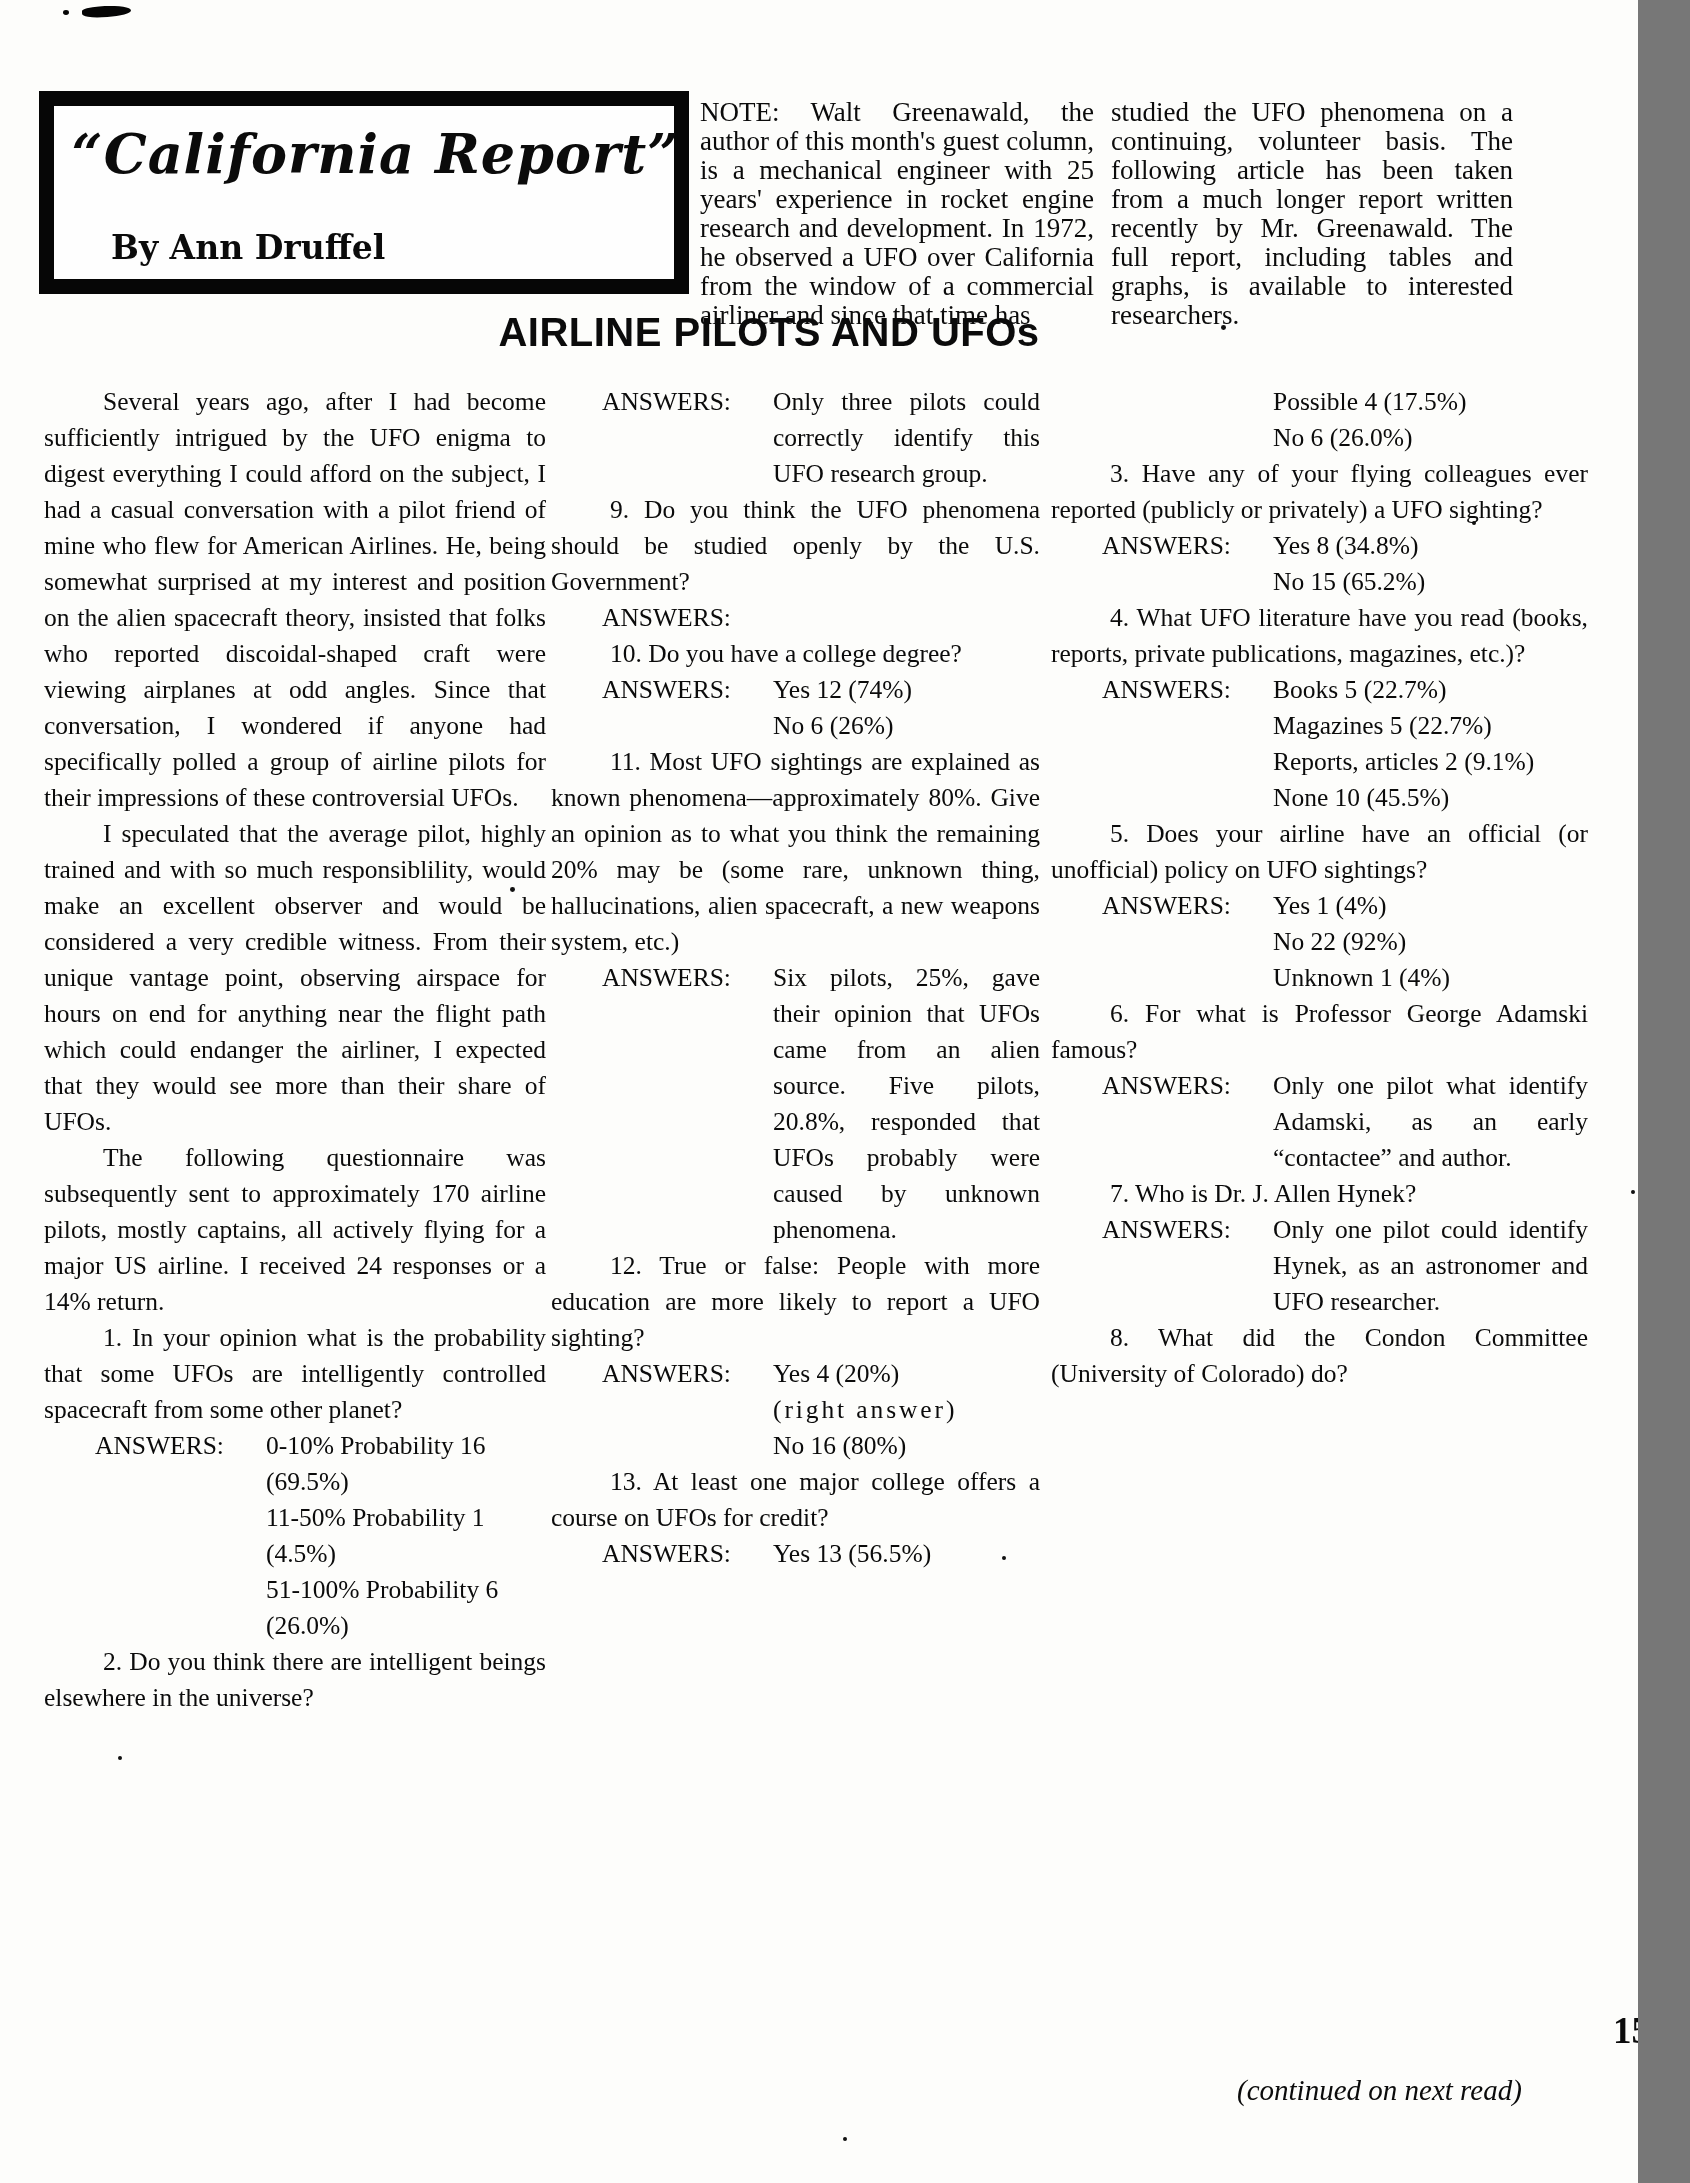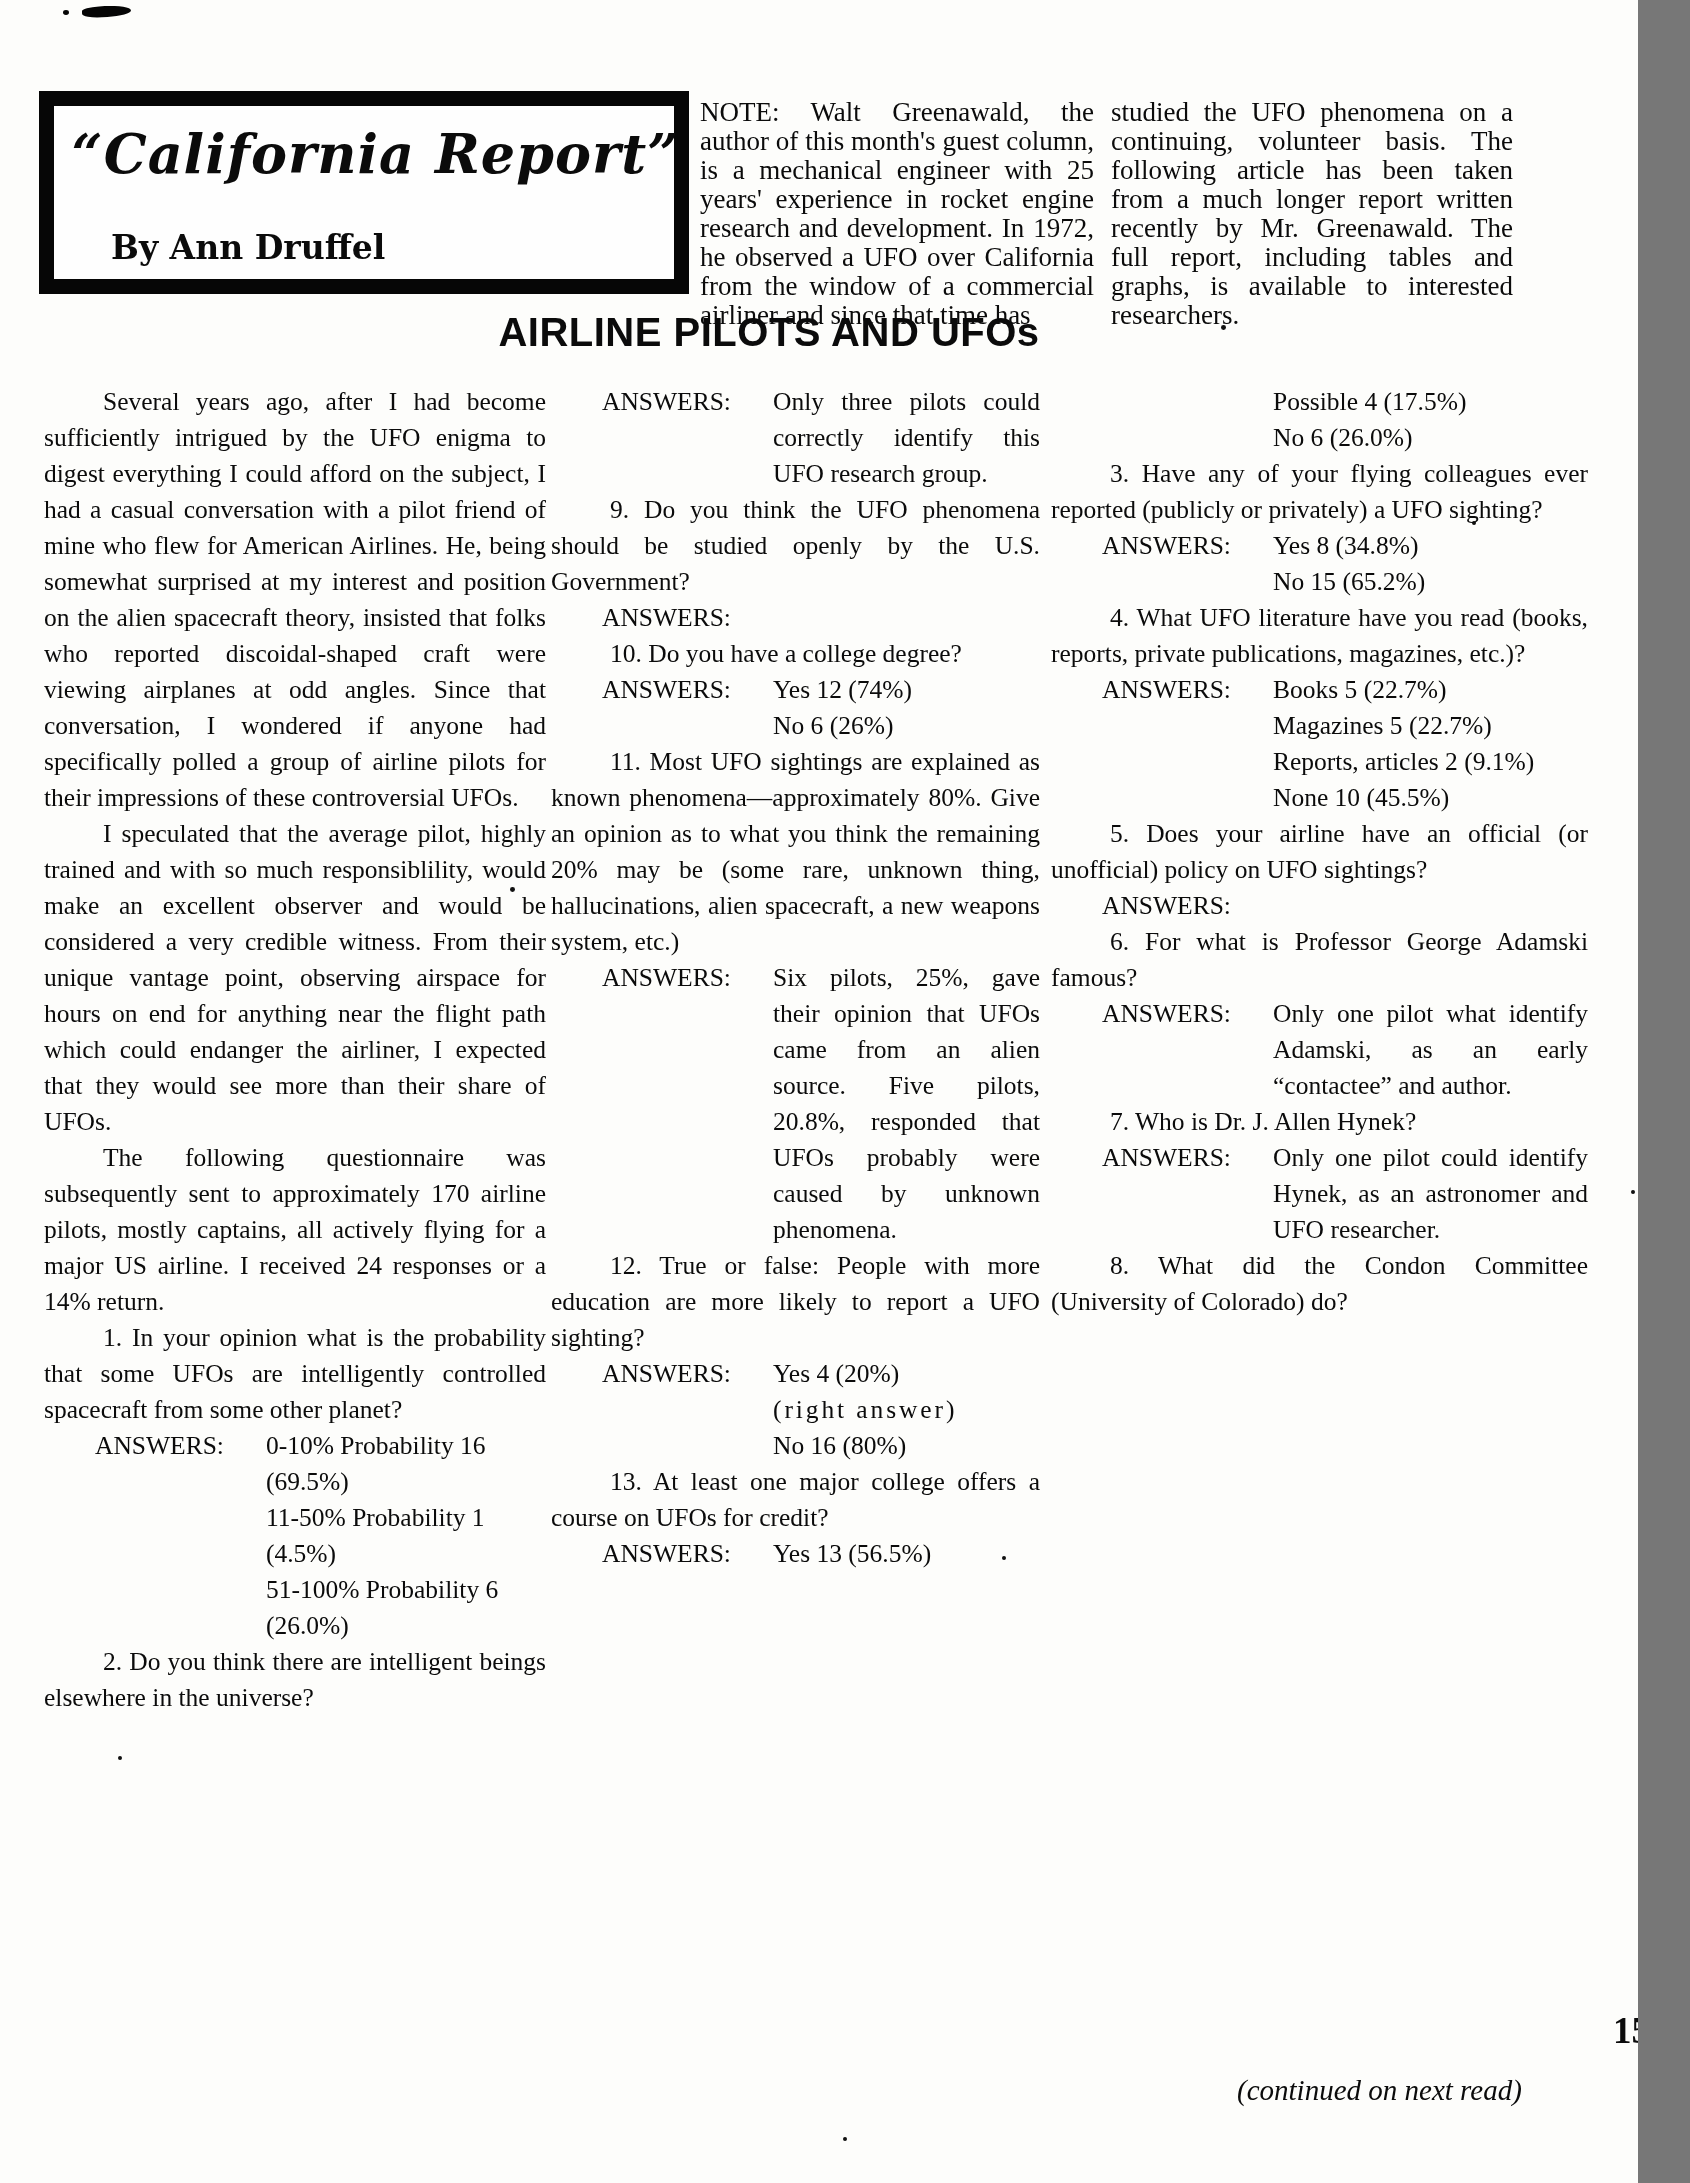--- a/index.html
+++ b/index.html
@@ -165,20 +165,25 @@
       <div class="ans-values">
         <div class="ans-line">Books 5 (22.7%)</div>
         <div class="ans-line">Magazines 5 (22.7%)</div>
         <div class="ans-line">Reports, articles 2 (9.1%)</div>
         <div class="ans-line">None 10 (45.5%)</div>
       </div>
     </div>
     <p class="question">5. Does your airline have an official (or unofficial) policy on UFO sightings?</p>
     <div class="answers">
       <div class="ans-label">ANSWERS:</div>
+      <div class="ans-values">
+        <div class="ans-line">Yes 1 (4%)</div>
+        <div class="ans-line">No 22 (92%)</div>
+        <div class="ans-line">Unknown 1 (4%)</div>
+      </div>
     </div>
     <p class="question">6. For what is Professor George Adamski famous?</p>
     <div class="answers">
       <div class="ans-label">ANSWERS:</div>
       <div class="ans-values">
         <div class="ans-prose">Only one pilot what identify Adamski, as an early “contactee” and author.</div>
       </div>
     </div>
     <p class="question">7. Who is Dr. J. Allen Hynek?</p>
     <div class="answers">

